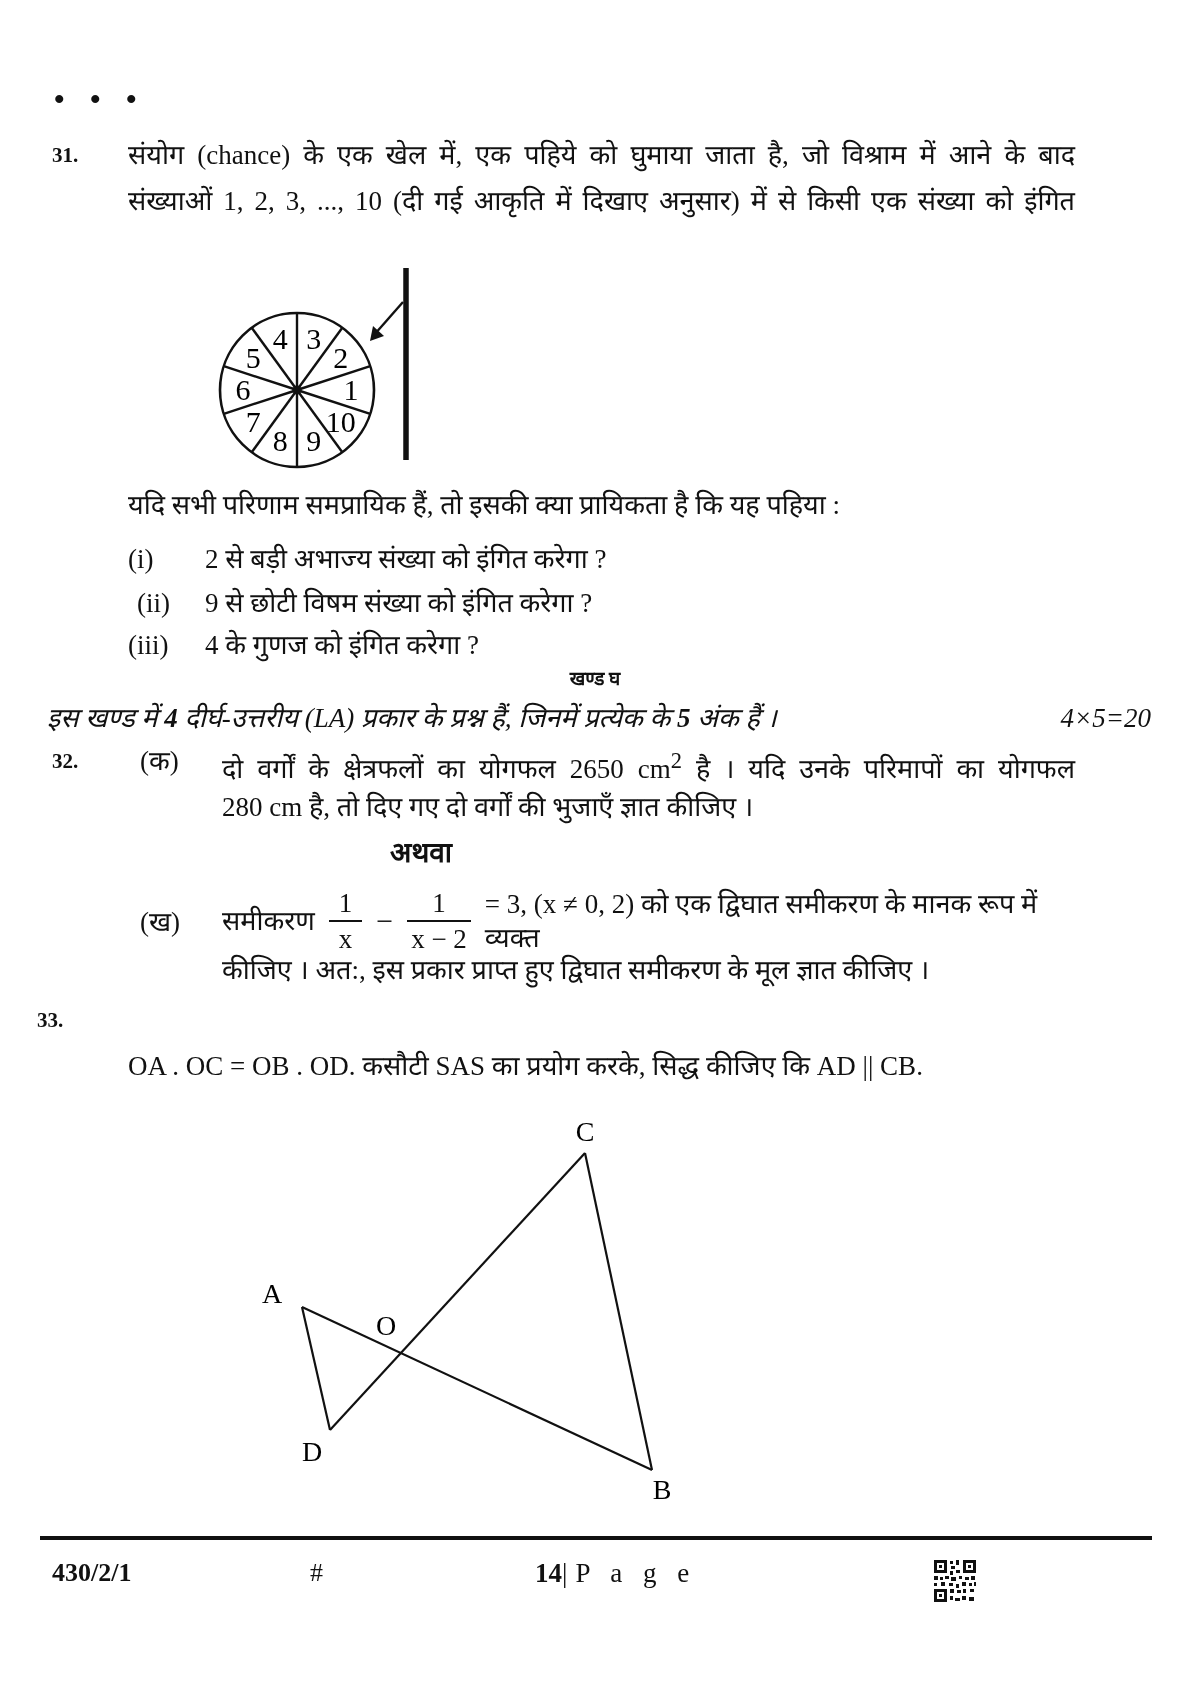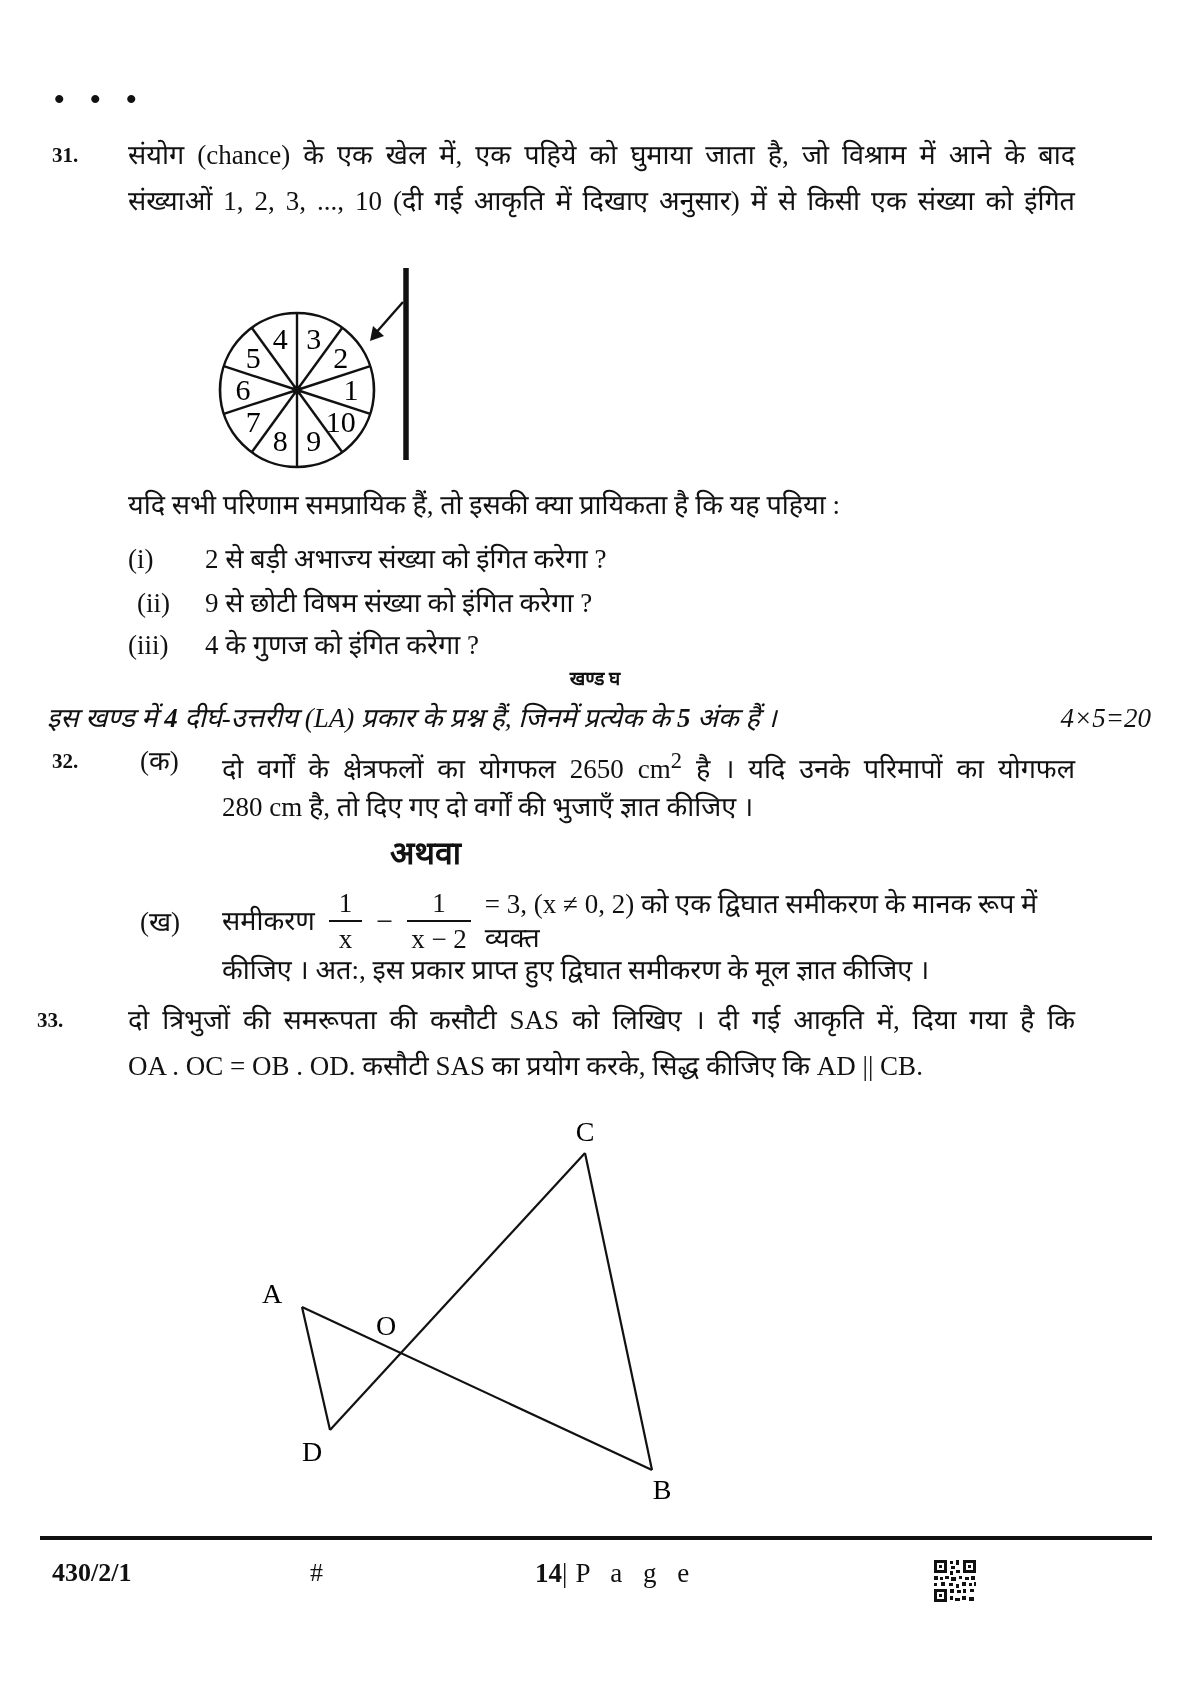--- a/index.html
+++ b/index.html
@@ -13,21 +13,21 @@
   .bold{font-weight:bold;}
   .dots{font-size:30px;font-weight:bold;letter-spacing:9px;}
   .qnum{font-weight:bold;font-size:21px;}
   .plabel{font-size:27px;}
   .bodyline{width:947px;}
   .just{text-align:justify;text-align-last:justify;}
   .center-row{left:0;width:1190px;text-align:center;}
   .section-title{font-weight:bold;font-size:19px;}
   .instr{font-style:italic;display:flex;justify-content:space-between;width:1104px;}
   .instr .b{font-weight:bold;}
-  .or-label{font-weight:bold;font-size:32px;}
+  .or-label{font-weight:bold;font-size:28px;}
   .eqrow{display:flex;align-items:center;gap:14px;height:92px;}
   .frac{display:inline-block;text-align:center;font-size:27px;line-height:30px;}
   .frac .fnum{display:block;border-bottom:2px solid #111;padding:0 10px 2px 10px;}
   .frac .fden{display:block;padding:2px 4px 0 4px;white-space:nowrap;}
   .minus{font-size:30px;}
   svg text{font-family:"Liberation Serif","DejaVu Serif",serif;}
   .wheel-num{font-size:30px;}
   .wheel-line{stroke:#111;stroke-width:2.4;}
   .diag-line{stroke:#111;stroke-width:2.2;}
   .diag-label{font-size:28px;}
@@ -110,21 +110,20 @@
     <span class="minus">−</span>
     <span class="frac">
       <span class="fnum">1</span>
       <span class="fden">x − 2</span>
     </span>
     <span>= 3, (x ≠ 0, 2) को एक द्विघात समीकरण के मानक रूप में व्यक्त</span>
   </div>
   <div class="abs" style="left:222px;top:953px;">कीजिए । अत:, इस प्रकार प्राप्त हुए द्विघात समीकरण के मूल ज्ञात कीजिए ।</div>
 
   <div class="abs qnum" style="left:37px;top:1003px;">33.</div>
-  <div class="abs bodyline just" style="left:128px;top:1003px;">दो त्रिभुजों की समरूपता की कसौटी SAS को लिखिए । दी गई आकृति में, दिया गया है कि</div>
   <div class="abs bodyline" style="left:128px;top:1049px;">OA . OC = OB . OD. कसौटी SAS का प्रयोग करके, सिद्ध कीजिए कि AD || CB.</div>
 
   <svg class="abs" style="left:240px;top:1105px;" width="470" height="410" viewBox="0 0 470 410">
     <line class="diag-line" x1="62" y1="202" x2="412" y2="365"></line>
     <line class="diag-line" x1="345" y1="48" x2="90" y2="325"></line>
     <line class="diag-line" x1="62" y1="202" x2="90" y2="325"></line>
     <line class="diag-line" x1="345" y1="48" x2="412" y2="365"></line>
     <text class="diag-label" x="345" y="36" text-anchor="middle">C</text>
     <text class="diag-label" x="32" y="198" text-anchor="middle">A</text>
     <text class="diag-label" x="146" y="230" text-anchor="middle">O</text>

